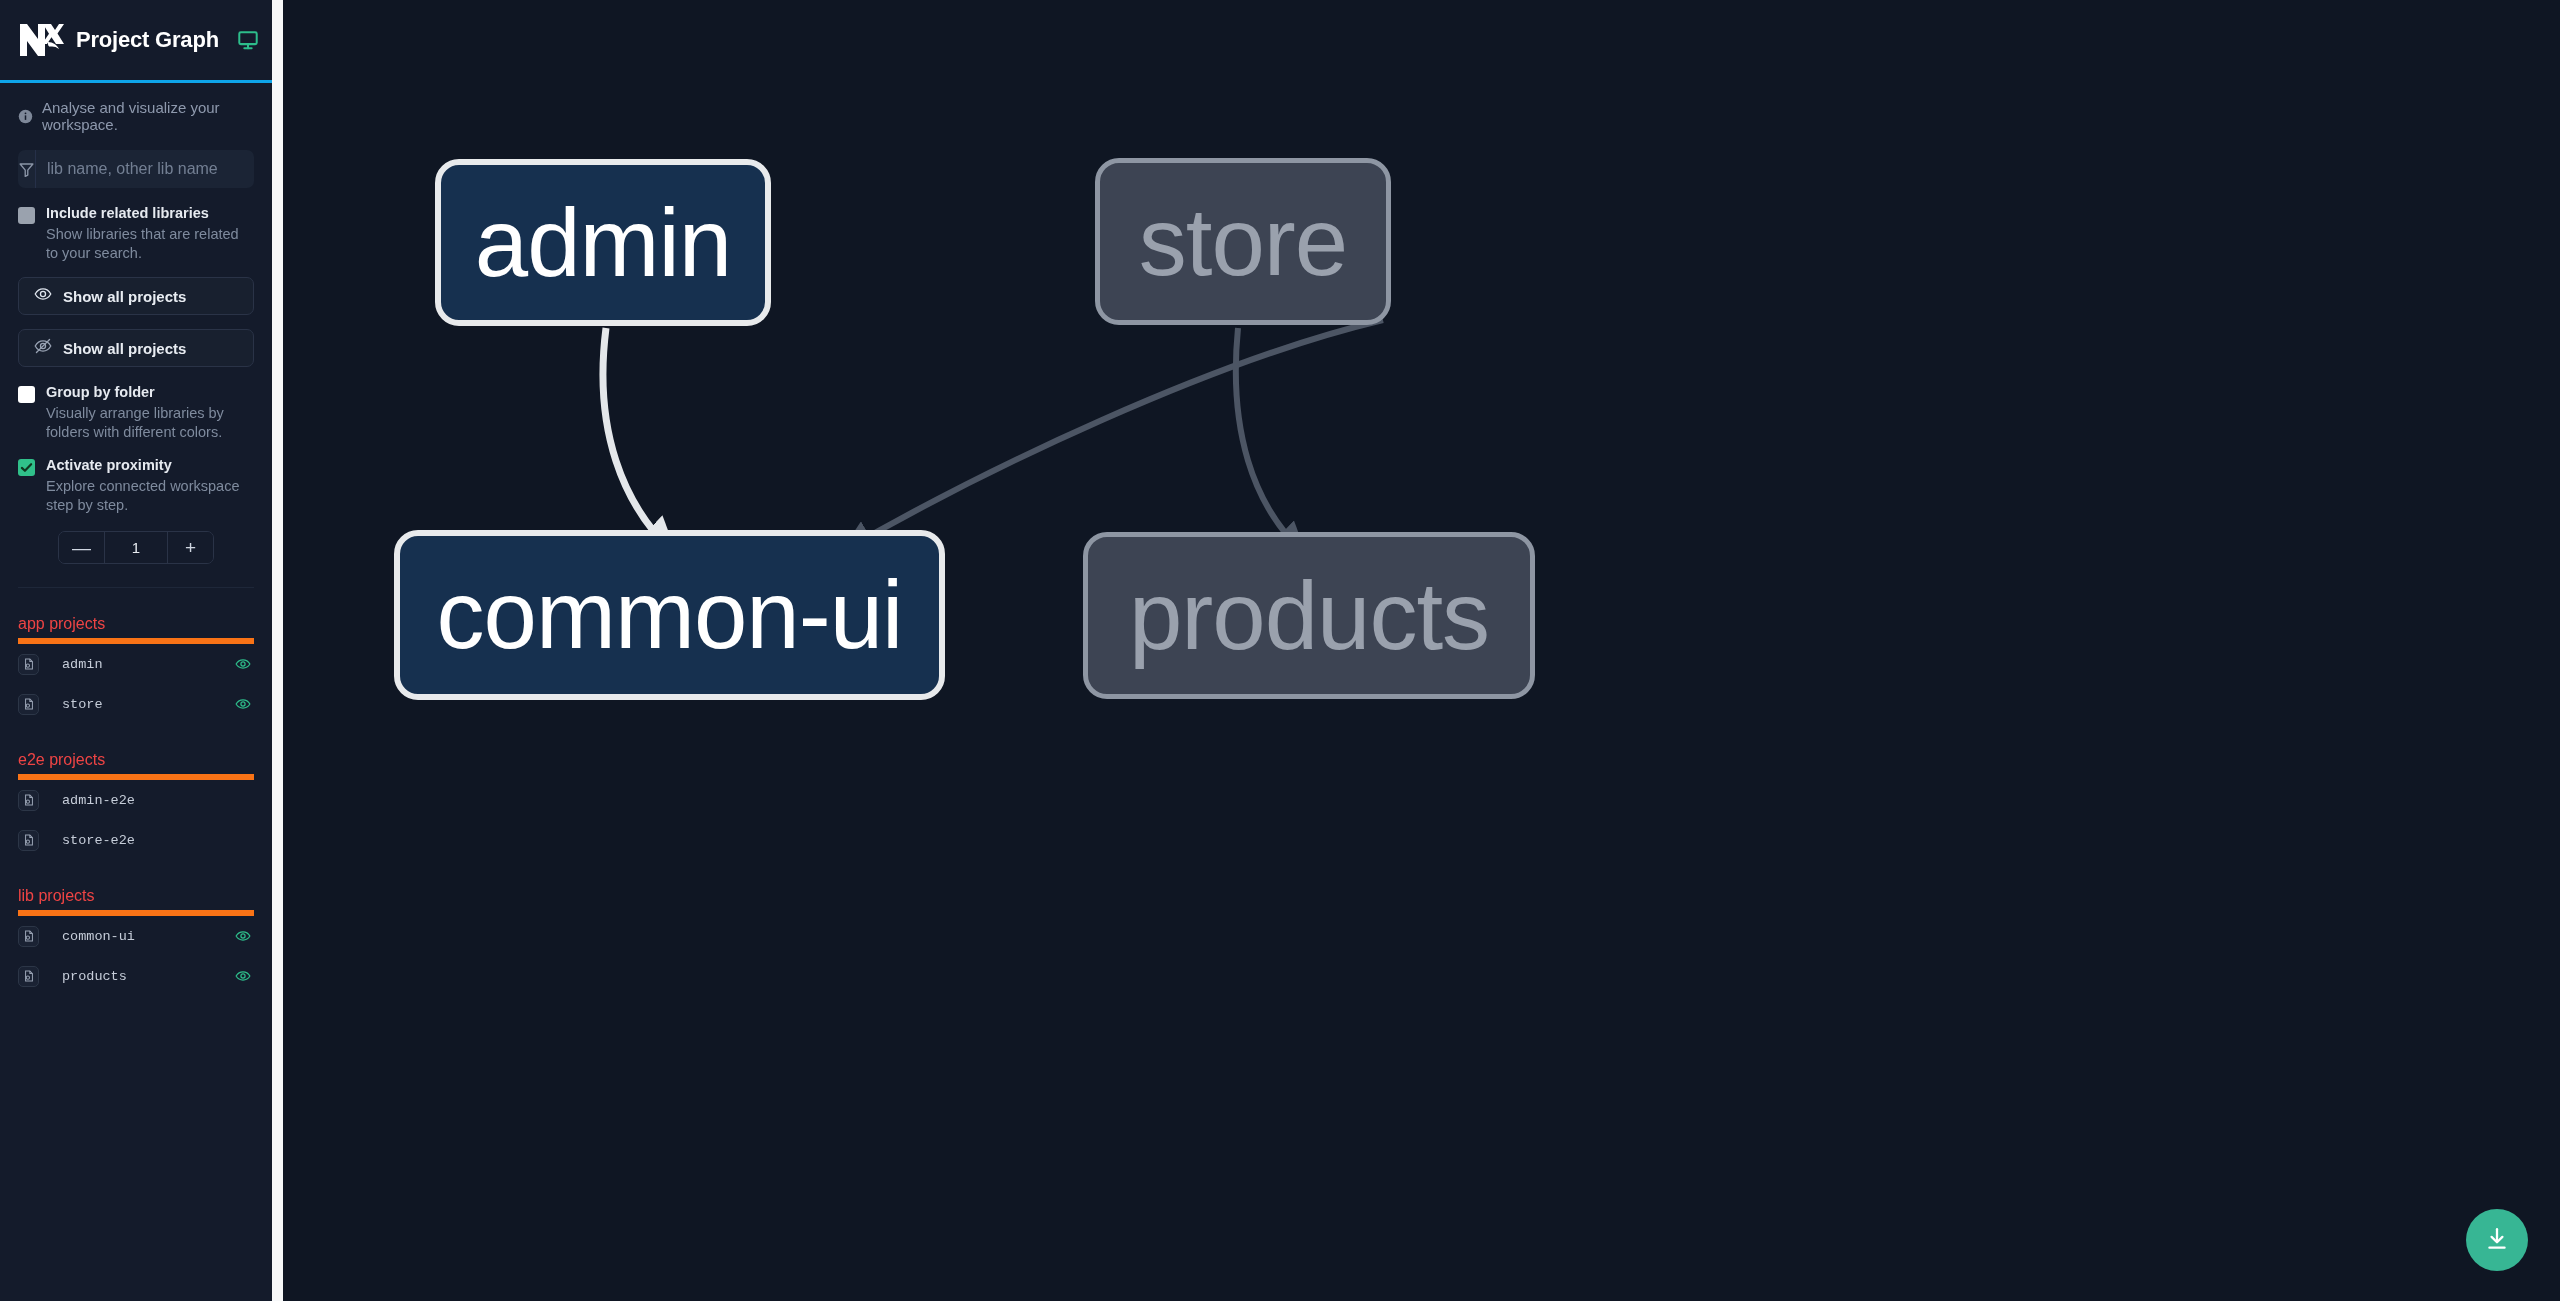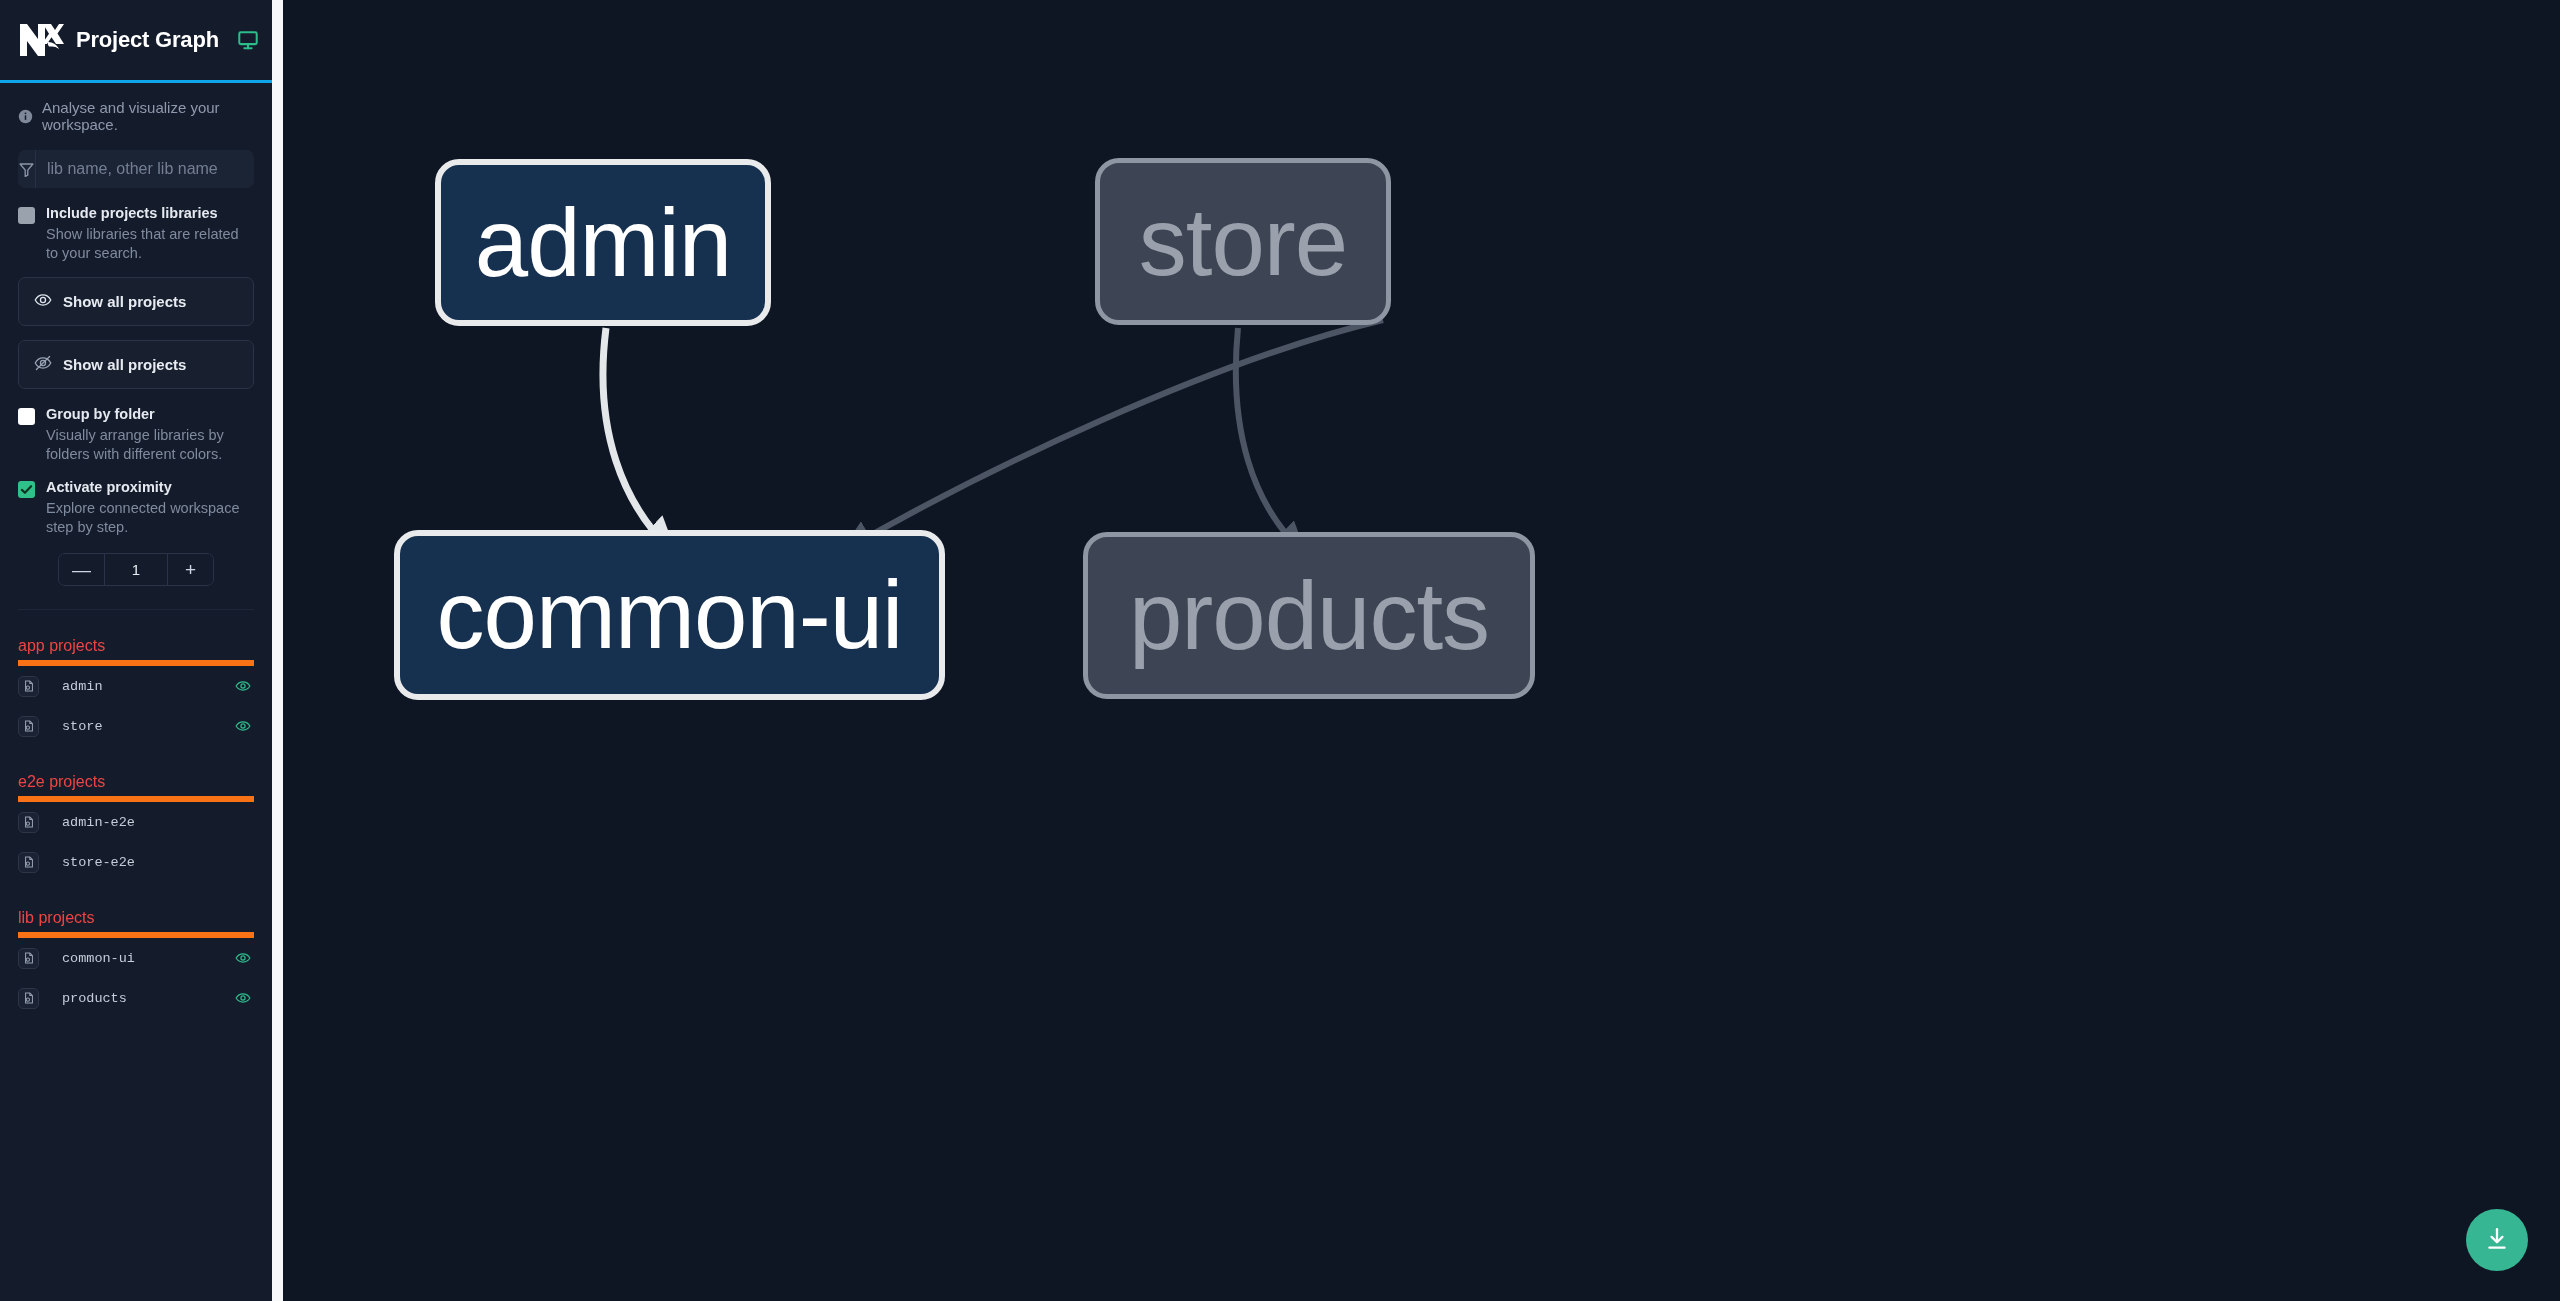--- a/index.html
+++ b/index.html
@@ -76,21 +76,21 @@
     border-radius: 3px; position: relative;
   }
   .cbox.gray { background: #9aa2ae; }
   .cbox.white { background: #ffffff; }
   .cbox.green { background: #30c08a; }
   .cbox.green svg { position: absolute; left: 2px; top: 2px; width: 13px; height: 13px; }
   .chk-title { color: #e6eaf0; font-size: 14.5px; font-weight: bold; line-height: 19px; }
   .chk-desc { color: #7f8b9e; font-size: 14.5px; line-height: 19px; margin-top: 2px; }
 
   .big-btn {
-    margin-top: 14px; height: 49px; width: 100%;
+    margin-top: 14px; height: 38px; width: 100%;
     background: #18202f; border: 1px solid #2a3347; border-radius: 7px;
     display: flex; align-items: center; gap: 11px;
     padding: 0 15px; cursor: pointer;
   }
   .big-btn .lbl { color: #e8ecf2; font-size: 15px; font-weight: bold; }
   .big-btn svg { width: 18px; height: 18px; flex: 0 0 18px; }
 
   .stepper {
     margin-top: 16px; display: flex; justify-content: center;
   }
@@ -208,21 +208,21 @@
               <path d="M2.5 3.5h15l-6 7.3v5.7l-3 1.6v-7.3z"></path>
             </svg>
           </span>
         </span>
         <input class="filter-input" type="text" placeholder="lib name, other lib name" style="">
       </div>
 
       <div class="check-row">
         <span class="cbox gray"></span>
         <span>
-          <div class="chk-title">Include projects libraries</div>
+          <div class="chk-title">Include related libraries</div>
           <div class="chk-desc">Show libraries that are related to your search.</div>
         </span>
       </div>
 
       <div class="big-btn">
         <span>
           <svg viewBox="0 0 22 22" fill="none" stroke="#dfe5ee" stroke-width="1.6" xmlns="http://www.w3.org/2000/svg">
             <path d="M1.5 11S4.9 4.8 11 4.8 20.5 11 20.5 11 17.1 17.2 11 17.2 1.5 11 1.5 11z"></path>
             <circle cx="11" cy="11" r="3.1"></circle>
           </svg>

